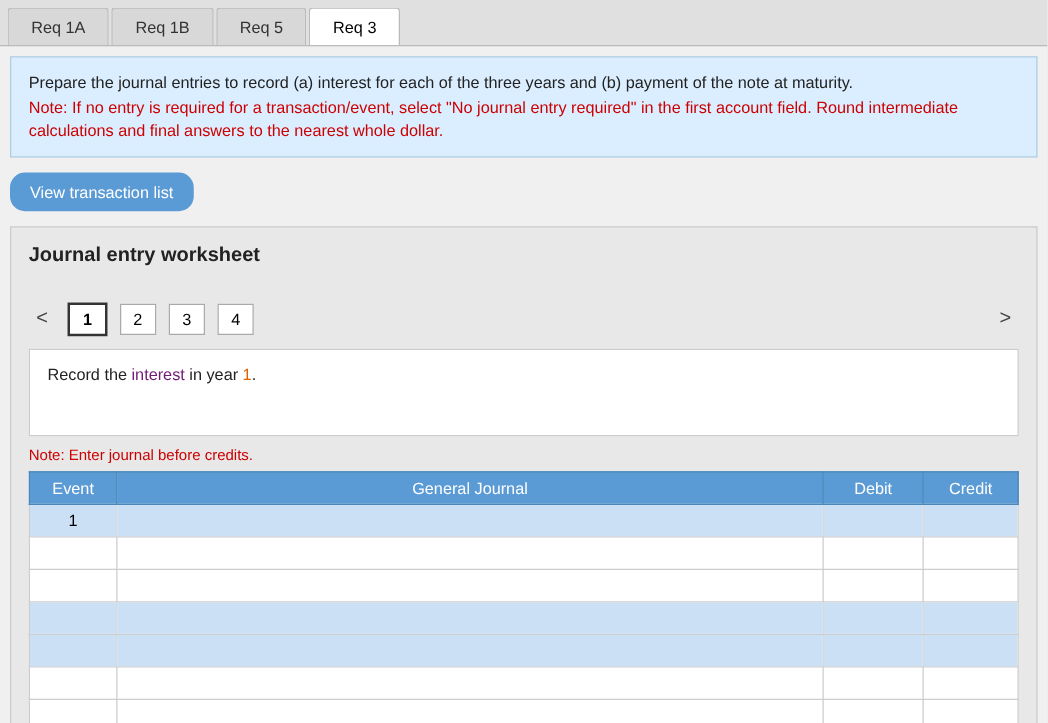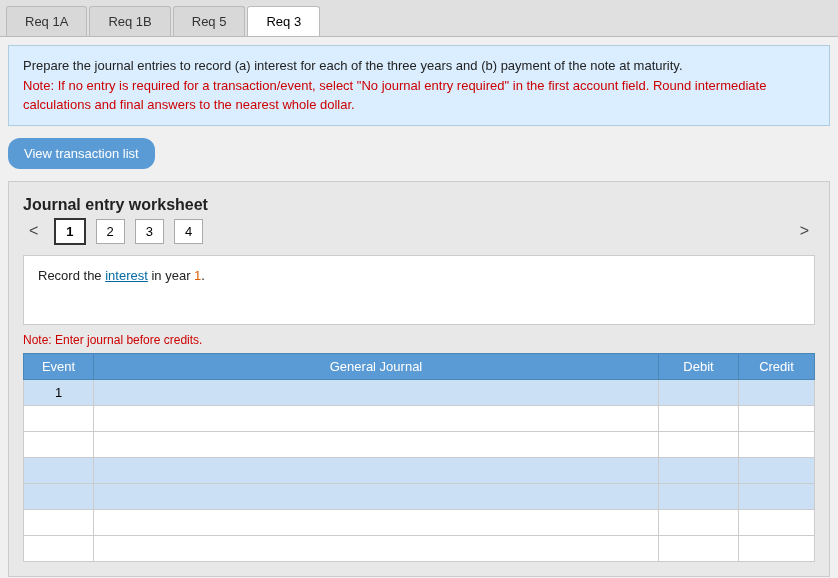--- a/index.html
+++ b/index.html
@@ -55,21 +55,21 @@
 
     .worksheet-container {
       background: #e8e8e8;
       margin: 0 8px 8px 8px;
       padding: 14px;
       border: 1px solid #ccc;
     }
     .worksheet-title {
       font-size: 16px;
       font-weight: bold;
-      margin-bottom: 4px;
+      margin-bottom: 28px;
     }
 
     .page-nav {
       display: flex;
       align-items: center;
       margin-bottom: 10px;
       gap: 10px;
     }
     .nav-arrow {
       font-size: 16px;
@@ -93,21 +93,21 @@
     }
 
     .record-desc-box {
       border: 1px solid #ccc;
       background: #fff;
       padding: 12px 14px;
       margin-bottom: 8px;
       min-height: 70px;
       font-size: 13px;
     }
-    .record-desc-box .highlight-blue { color: #0369a1; font-weight: normal; text-decoration: underline; }
+    .record-desc-box .highlight-blue { color: #701a75; font-weight: normal; }
     .record-desc-box .highlight-orange { color: #e06000; font-weight: normal; }
 
     .note-enter {
       color: #cc0000;
       font-size: 12px;
       margin-bottom: 6px;
     }
 
     .journal-table {
       width: 100%;

